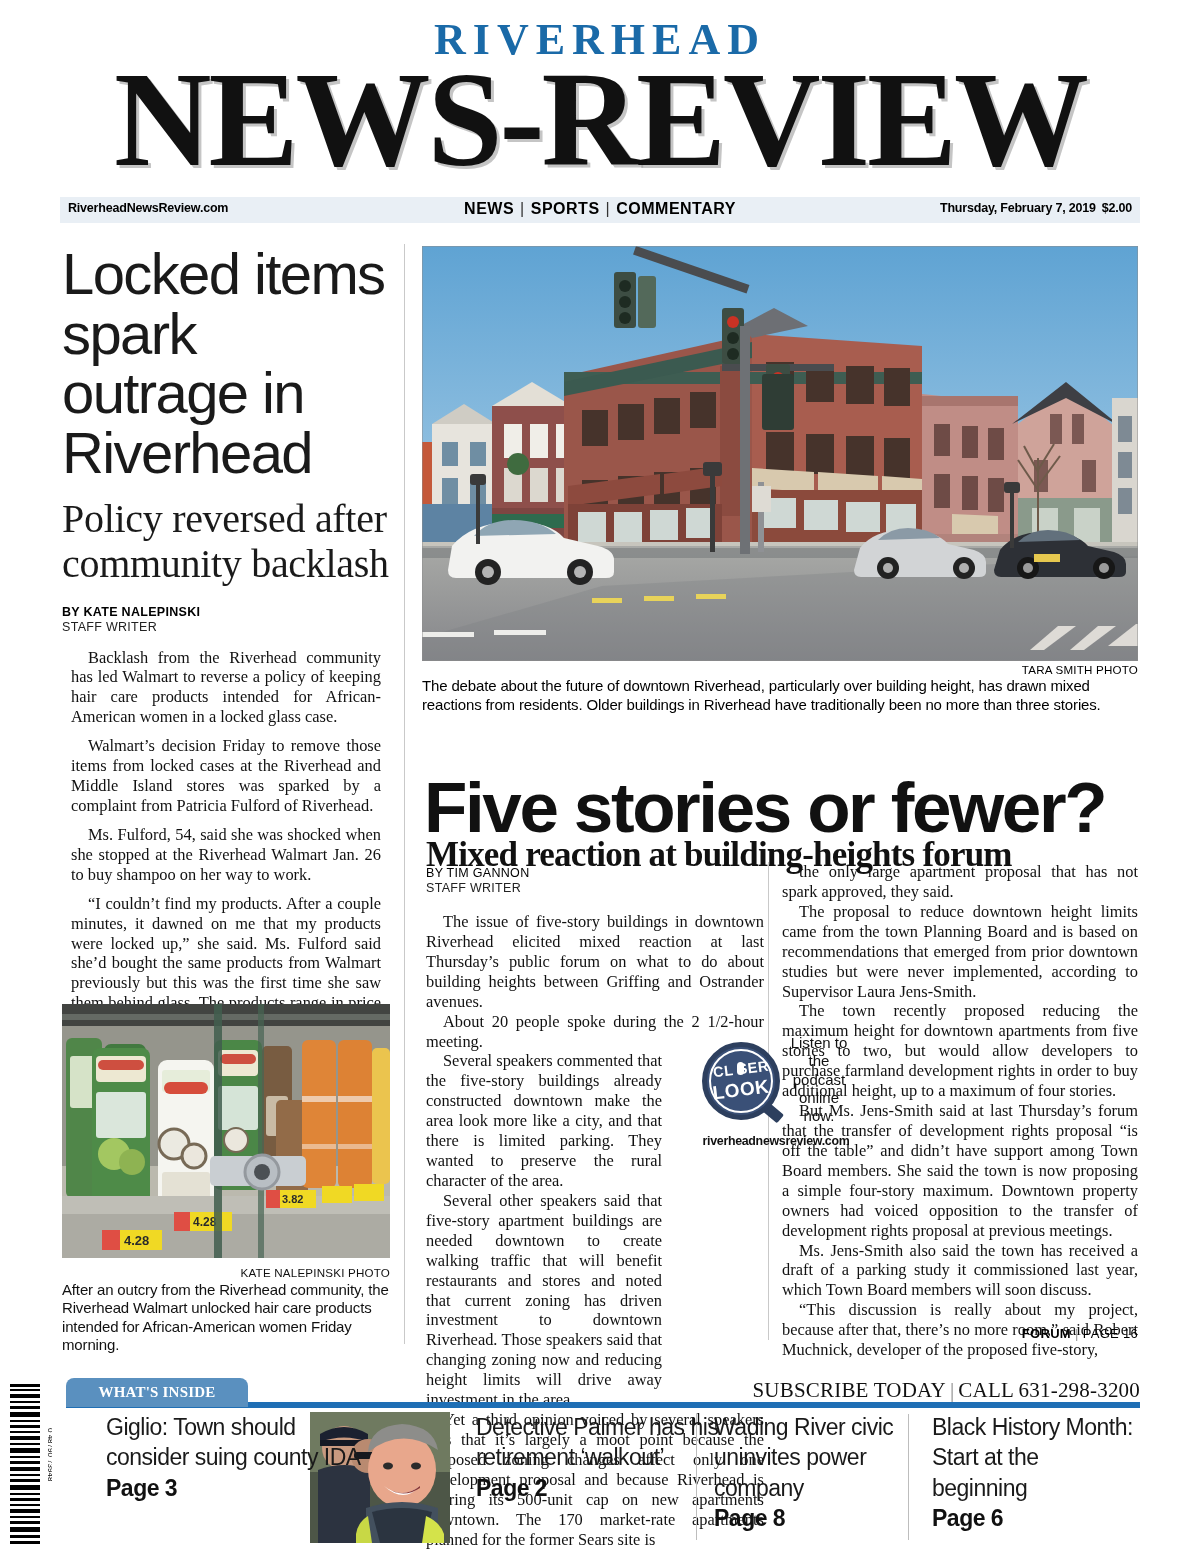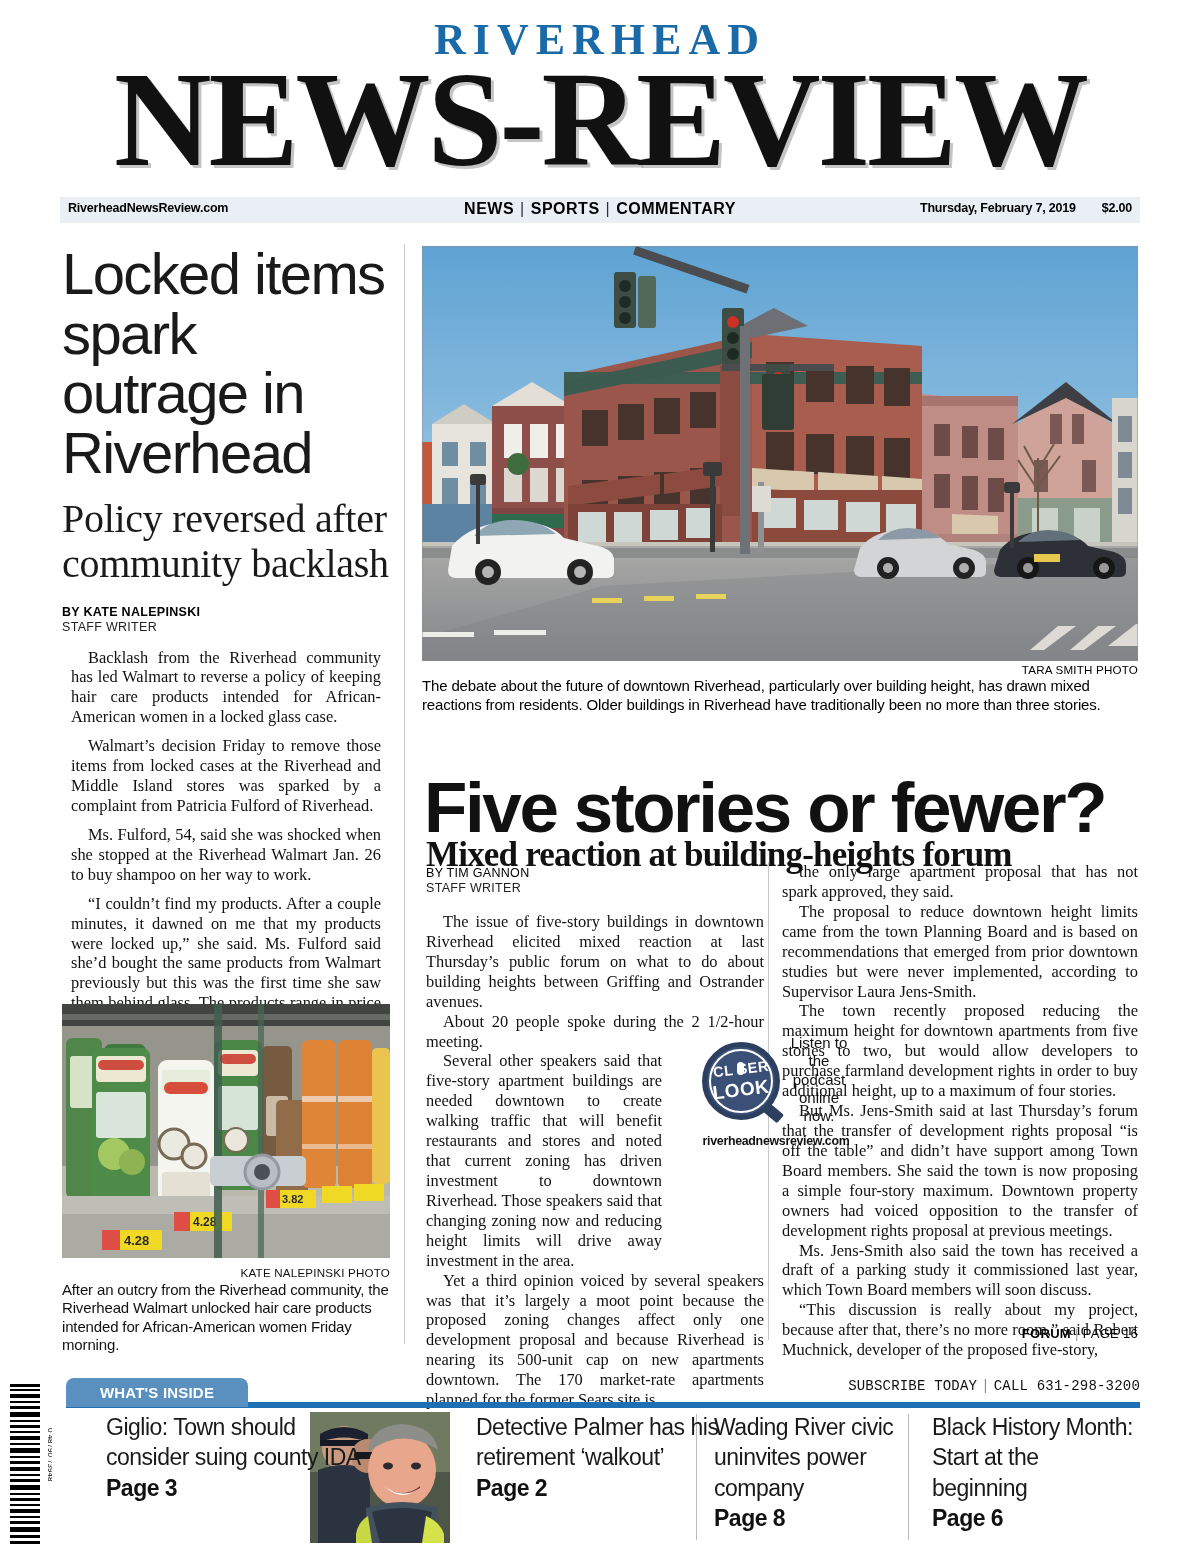--- a/index.html
+++ b/index.html
@@ -12,21 +12,21 @@
     color:#1a6aa8;line-height:1;}
   .mh-title{position:absolute;left:0;top:52px;width:1200px;text-align:center;
     font-family:"Liberation Serif",serif;font-weight:700;font-size:135px;line-height:1;
     letter-spacing:-3px;color:#111;
     text-shadow:3px 3px 0 rgba(150,150,150,.55);}
   .mh-bar{position:absolute;left:60px;top:197px;width:1080px;height:26px;background:#e9eff5;}
   .mh-bar .l{position:absolute;left:8px;top:4px;font-size:12.5px;font-weight:700;font-family:"Liberation Sans",sans-serif;letter-spacing:-.2px;}
   .mh-bar .c{position:absolute;left:0;top:3px;width:1080px;text-align:center;font-size:16px;font-weight:700;letter-spacing:.5px;}
   .mh-bar .c i{font-style:normal;font-weight:400;color:#333;padding:0 6px;}
   .mh-bar .r{position:absolute;right:8px;top:4px;font-size:12.5px;font-weight:700;letter-spacing:-.2px;}
-  .mh-bar .r .price{padding-left:26px;}
+  .mh-bar .r .price{padding-left:6px;}
 
   
   .col-left{position:absolute;left:62px;top:244px;width:328px;}
   .hl-main{font-family:"Liberation Sans",sans-serif;font-weight:400;font-size:58px;line-height:1.03;
     letter-spacing:-1.6px;color:#1a1a1a;margin:0 0 14px 0;}
   .hl-deck{font-family:"Liberation Serif",serif;font-weight:400;font-size:40px;line-height:1.12;
     color:#1a1a1a;margin:0 0 18px 0;letter-spacing:-.3px;}
   .byline{font-size:12.5px;font-weight:700;letter-spacing:.3px;margin-bottom:1px;}
   .byrole{font-size:12.5px;font-weight:400;letter-spacing:.3px;color:#222;margin-bottom:14px;}
   .body-serif p{font-family:"Liberation Serif",serif;font-size:16.4px;line-height:1.215;
@@ -85,23 +85,23 @@
   .forum-jump{position:absolute;left:782px;top:1326px;width:356px;text-align:right;font-size:13px;letter-spacing:.3px;}
   .forum-jump b{font-weight:700;}
   .forum-jump .sep{color:#999;padding:0 4px;}
 
   .mid-rule{position:absolute;left:768px;top:862px;width:1px;height:478px;background:#c9c9c9;}
 
   
   .wi-tab{position:absolute;left:66px;top:1378px;width:182px;height:30px;background:#5a90bf;
     border-radius:8px 8px 0 0;}
   .wi-tab span{position:absolute;left:0;top:6px;width:182px;text-align:center;color:#fff;
-    font-weight:700;font-size:15px;letter-spacing:.2px;}
-  .wi-subscribe{position:absolute;right:60px;top:1378px;font-family:Liberation Mono, monospace;
-    font-size:14px;letter-spacing:.2px;color:#111;}
+    font-weight:700;font-size:15px;letter-spacing:.2px;font-family:Liberation Serif, serif;}
+  .wi-subscribe{position:absolute;right:60px;top:1378px;font-family:Liberation Serif, serif;
+    font-size:21px;letter-spacing:.2px;color:#111;}
   .wi-subscribe .sep{color:#888;padding:0 4px;}
   .wi-rule{position:absolute;left:248px;top:1402px;width:892px;height:5px;background:#1f6fb5;}
   .wi-rule2{position:absolute;left:66px;top:1407px;width:1074px;height:1px;background:#1f6fb5;}
 
   .wi-grid{position:absolute;left:66px;top:1412px;width:1074px;height:132px;}
   .wi-cell{position:absolute;top:0;height:132px;}
   .wi-cell .t{font-size:23px;line-height:1.32;letter-spacing:-.5px;color:#1a1a1a;}
   .wi-cell .p{font-size:23px;font-weight:700;letter-spacing:-.5px;color:#111;margin-top:2px;}
   .wi-div{position:absolute;top:1414px;width:1px;height:126px;background:#bdbdbd;}
   .wi-photo{position:absolute;left:310px;top:1412px;width:140px;height:131px;overflow:hidden;background:#6d7a5e;}
@@ -431,20 +431,21 @@
 <div class="main-byline">
   <div class="byline">BY TIM GANNON</div>
   <div class="byrole">STAFF WRITER</div>
 </div>
 
 <div class="mid-rule"></div>
 
 <div class="colA">
   <p>The issue of five-story buildings in downtown Riverhead elicited mixed reaction at last Thursday’s public forum on what to do about building heights between Griffing and Ostrander avenues.</p>
   <p>About 20 people spoke during the 2 1/2-hour meeting.</p>
+  <p style="width:236px;">Several speakers commented that the five-story buildings already constructed downtown make the area look more like a city, and that there is limited parking. They wanted to preserve the rural character of the area.</p>
   <p style="width:236px;">Several other speakers said that five-story apartment buildings are needed downtown to create walking traffic that will benefit restaurants and stores and noted that current zoning has driven investment to downtown Riverhead. Those speakers said that changing zoning now and reducing height limits will drive away investment in the area.</p>
   <p>Yet a third opinion voiced by several speakers was that it’s largely a moot point because the proposed zoning changes affect only one development proposal and because Riverhead is nearing its 500-unit cap on new apartments downtown. The 170 market-rate apartments planned for the former Sears site is</p>
 </div>
 
 <div class="colB">
   <p>the only large apartment proposal that has not spark approved, they said.</p>
   <p>The proposal to reduce downtown height limits came from the town Planning Board and is based on recommendations that emerged from prior downtown studies but were never implemented, according to Supervisor Laura Jens-Smith.</p>
   <p>The town recently proposed reducing the maximum height for downtown apartments from five stories to two, but would allow developers to purchase farmland development rights in order to buy additional height, up to a maximum of four stories.</p>
   <p>But Ms. Jens-Smith said at last Thursday’s forum that the transfer of development rights proposal “is off the table” and didn’t have support among Town Board members. She said the town is now proposing a simple four-story maximum. Downtown property owners had voiced opposition to the transfer of development rights proposal at previous meetings.</p>
   <p>Ms. Jens-Smith also said the town has received a draft of a parking study it commissioned last year, which Town Board members will soon discuss.</p>

